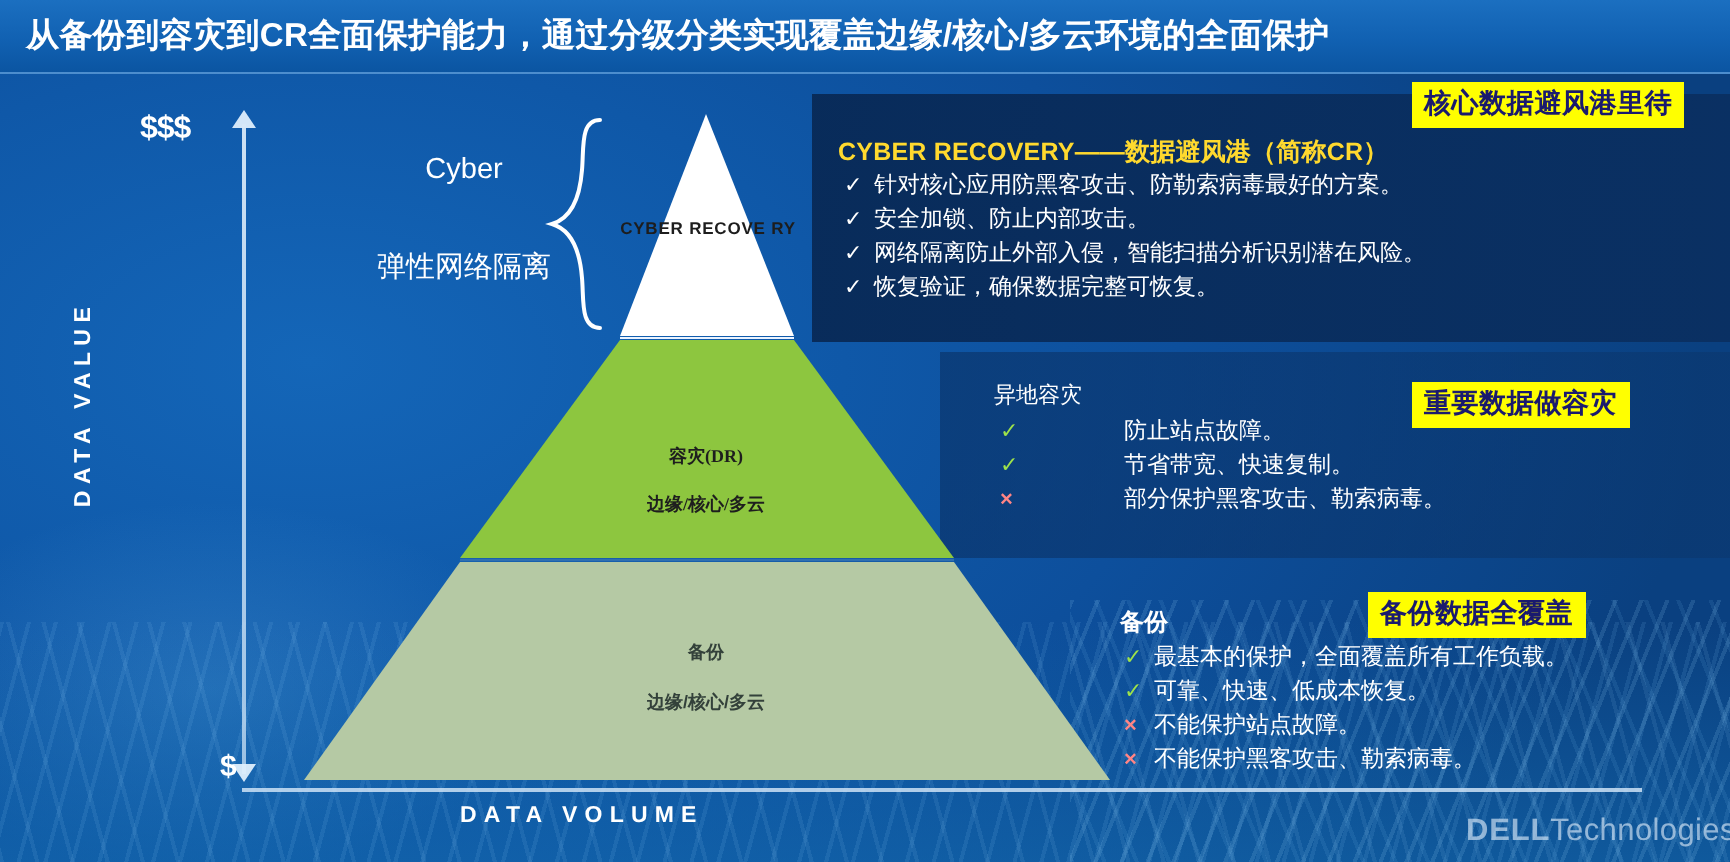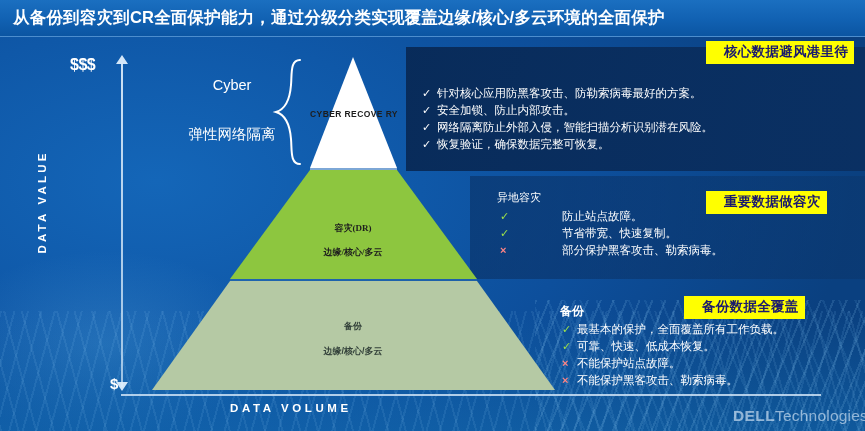--- a/index.html
+++ b/index.html
@@ -168,21 +168,21 @@
   .bk-bul .tx { color: #ffffff; }
   .bk-bul .mk-ok { color: #9ee24a; }
 
   
   .badge {
     position: absolute;
     background: #ffff00;
     color: #1a1a6e;
     font-size: 13.5px;
     font-weight: bold;
-    padding: 2px 6px 3px 18px;
+    padding: 2px 6px 3px 6px;
     white-space: nowrap;
     letter-spacing: .3px;
   }
   .badge-1 { left: 706px; top: 41px; }
   .badge-2 { left: 706px; top: 191px; }
   .badge-3 { left: 684px; top: 296px; }
 
   
   .dell {
     position: absolute; left: 733px; top: 407px;
@@ -241,20 +241,21 @@
   </div>
 
   <div class="cyber-note">
     <div class="l1">Cyber</div>
     <div class="l2">弹性网络隔离</div>
   </div>
   <svg class="brace" width="34" height="108" viewBox="0 0 34 108">
     <path d="M28 2 C18 2 20 16 19 27 C18 40 14 51 4 54 C14 57 18 68 19 81 C20 92 18 106 28 106" fill="none" stroke="#ffffff" stroke-width="2" stroke-linecap="round"></path>
   </svg>
 
+  <div class="cr-head">CYBER RECOVERY——数据避风港（简称CR）</div>
   <div class="bullets cr-bul">
     <div class="row">
       <span class="mk mk-ok">✓</span>
       <span class="tx">针对核心应用防黑客攻击、防勒索病毒最好的方案。</span>
     </div>
     <div class="row">
       <span class="mk mk-ok">✓</span>
       <span class="tx">安全加锁、防止内部攻击。</span>
     </div>
     <div class="row">

